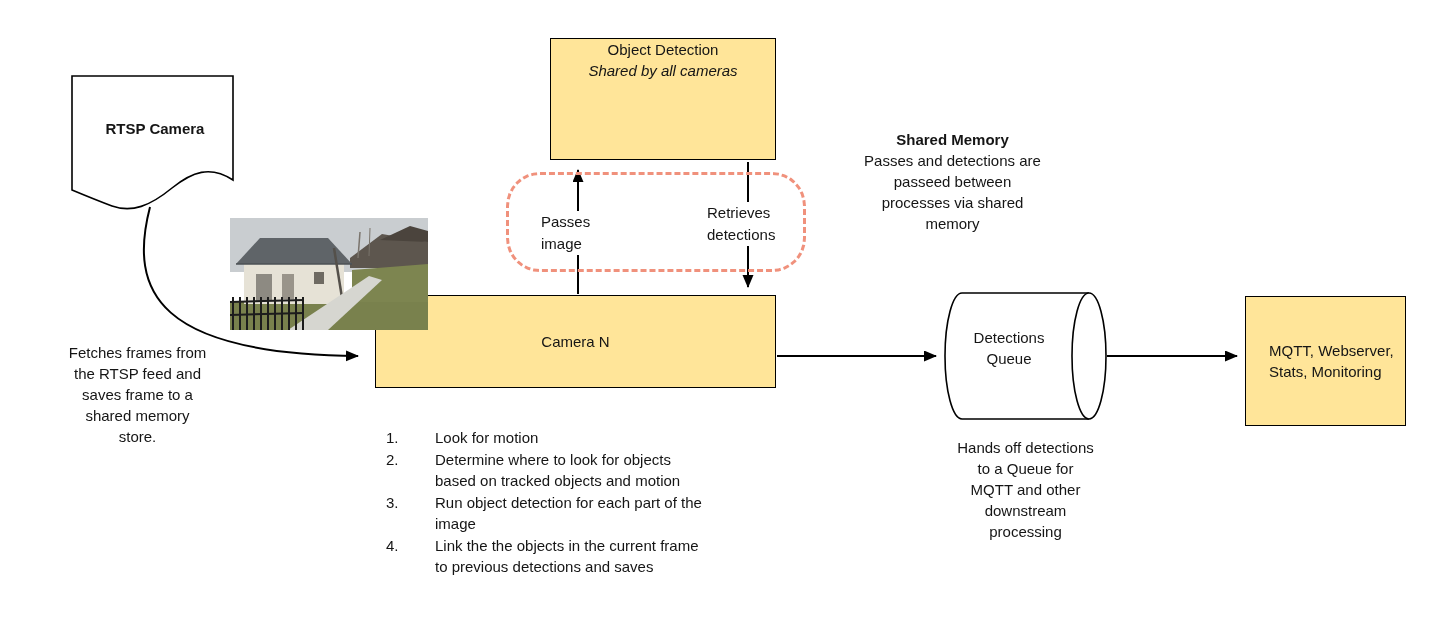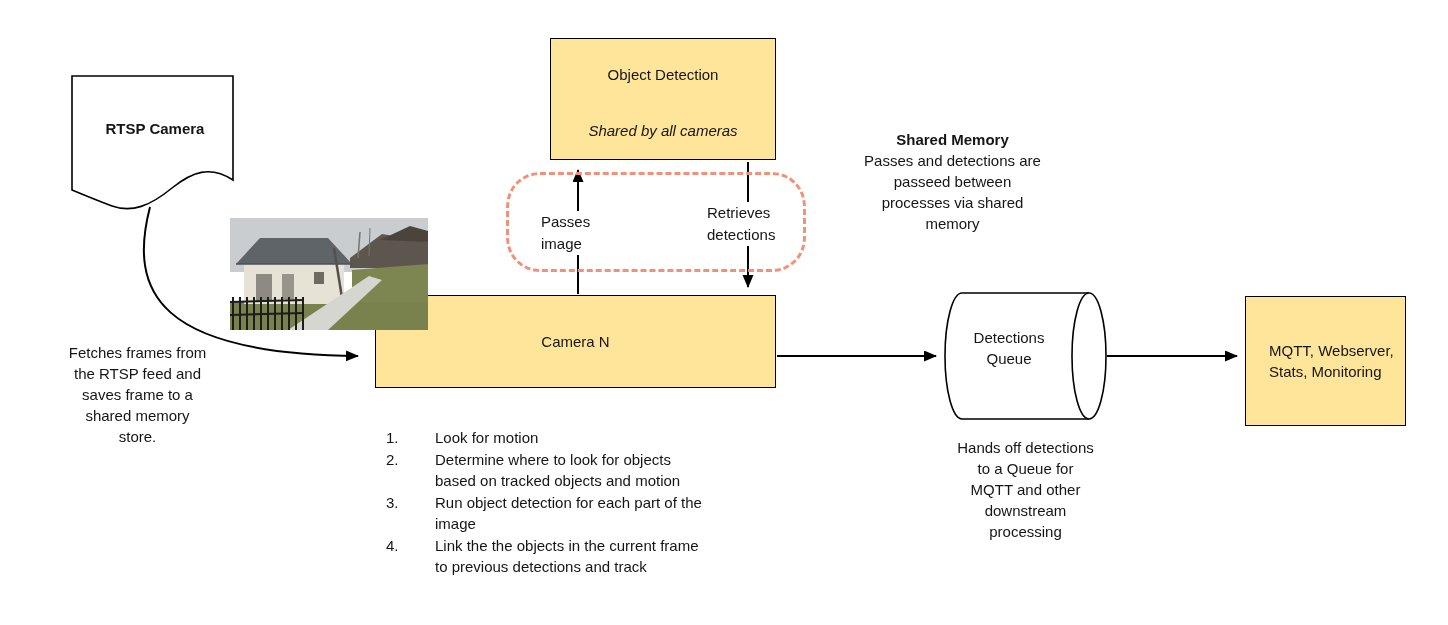--- a/index.html
+++ b/index.html
@@ -4,21 +4,21 @@
 <style>
   html,body{margin:0;padding:0;background:#ffffff;}
   body{font-family:"Liberation Sans","DejaVu Sans",sans-serif;color:#151515;}
   .canvas{position:relative;width:1448px;height:625px;background:#ffffff;overflow:hidden;}
   .abs{position:absolute;text-align:center;}
   svg.overlay{position:absolute;left:0;top:0;width:1448px;height:625px;}
   .txt{font-size:15px;line-height:21px;}
   .ml{white-space:pre-line;}
   .node{position:absolute;background:#FFE599;border:1px solid #000;box-sizing:border-box;}
   .node-title{font-size:15px;line-height:21px;text-align:center;}
-  .node-sub{font-size:15px;line-height:21px;font-style:italic;text-align:center;margin-top:35px;}
+  .node-sub{font-size:15px;line-height:21px;font-style:italic;text-align:center;}
   .dashed-zone{position:absolute;left:506px;top:172px;width:300px;height:100px;
                border:3px dashed #F0917C;border-radius:34px;box-sizing:border-box;background:transparent;}
   .flow-label{position:absolute;background:#ffffff;padding:0 3px;font-size:15px;line-height:22px;white-space:pre-line;}
   .bold{font-weight:bold;}
   .steps{position:absolute;left:378px;top:427px;width:420px;font-size:15px;line-height:21.5px;}
   .step{display:flex;}
   .step .num{width:57px;flex:0 0 57px;padding-left:8px;box-sizing:border-box;}
   .step .body{white-space:pre-line;}
   .snapshot{position:absolute;left:230px;top:218px;width:198px;height:112px;}
 </style>
@@ -45,21 +45,21 @@
     <line x1="777" y1="356" x2="936" y2="356" stroke="#000" stroke-width="2" marker-end="url(#ah)"></line>
 
     <line x1="1107" y1="356" x2="1237" y2="356" stroke="#000" stroke-width="2" marker-end="url(#ah)"></line>
 
     <path d="M 1089 293 H 962 A 17 63 0 0 0 962 419 H 1089" fill="#ffffff" stroke="#000" stroke-width="1.6"></path>
     <ellipse cx="1089" cy="356" rx="17" ry="63" fill="#ffffff" stroke="#000" stroke-width="1.6"></ellipse>
   </svg>
 
   <div class="dashed-zone"></div>
 
-  <div class="node" style="left:550px;top:38px;width:226px;height:122px;display:flex;flex-direction:column;align-items:center;padding-top:25px;">
+  <div class="node" style="left:550px;top:38px;width:226px;height:122px;display:flex;flex-direction:column;align-items:center;">
     <div class="node-title">Object Detection</div>
     <div class="node-sub">Shared by all cameras</div>
   </div>
 
   <div class="node" style="left:375px;top:295px;width:401px;height:93px;display:flex;align-items:center;justify-content:center;">
     <div class="node-title">Camera N</div>
   </div>
 
   <div class="node" style="left:1245px;top:296px;width:161px;height:130px;display:flex;align-items:center;padding-left:23px;">
     <div class="txt ml">MQTT, Webserver,
@@ -106,21 +106,21 @@
 based on tracked objects and motion</span>
     </div>
     <div class="step">
       <span class="num">3.</span>
       <span class="body">Run object detection for each part of the
 image</span>
     </div>
     <div class="step">
       <span class="num">4.</span>
       <span class="body">Link the the objects in the current frame
-to previous detections and track</span>
+to previous detections and saves</span>
     </div>
   </div>
 
   <div class="snapshot">
     <svg width="198" height="112" viewBox="0 0 198 112" preserveAspectRatio="none" xmlns="http://www.w3.org/2000/svg">
 
       <rect x="0" y="0" width="198" height="54" fill="#c9cdd0"></rect>
 
       <polygon points="120,40 152,16 198,24 198,50 120,50" fill="#5d564e"></polygon>
       <polygon points="150,22 180,8 198,13 198,24" fill="#4b443d"></polygon>

